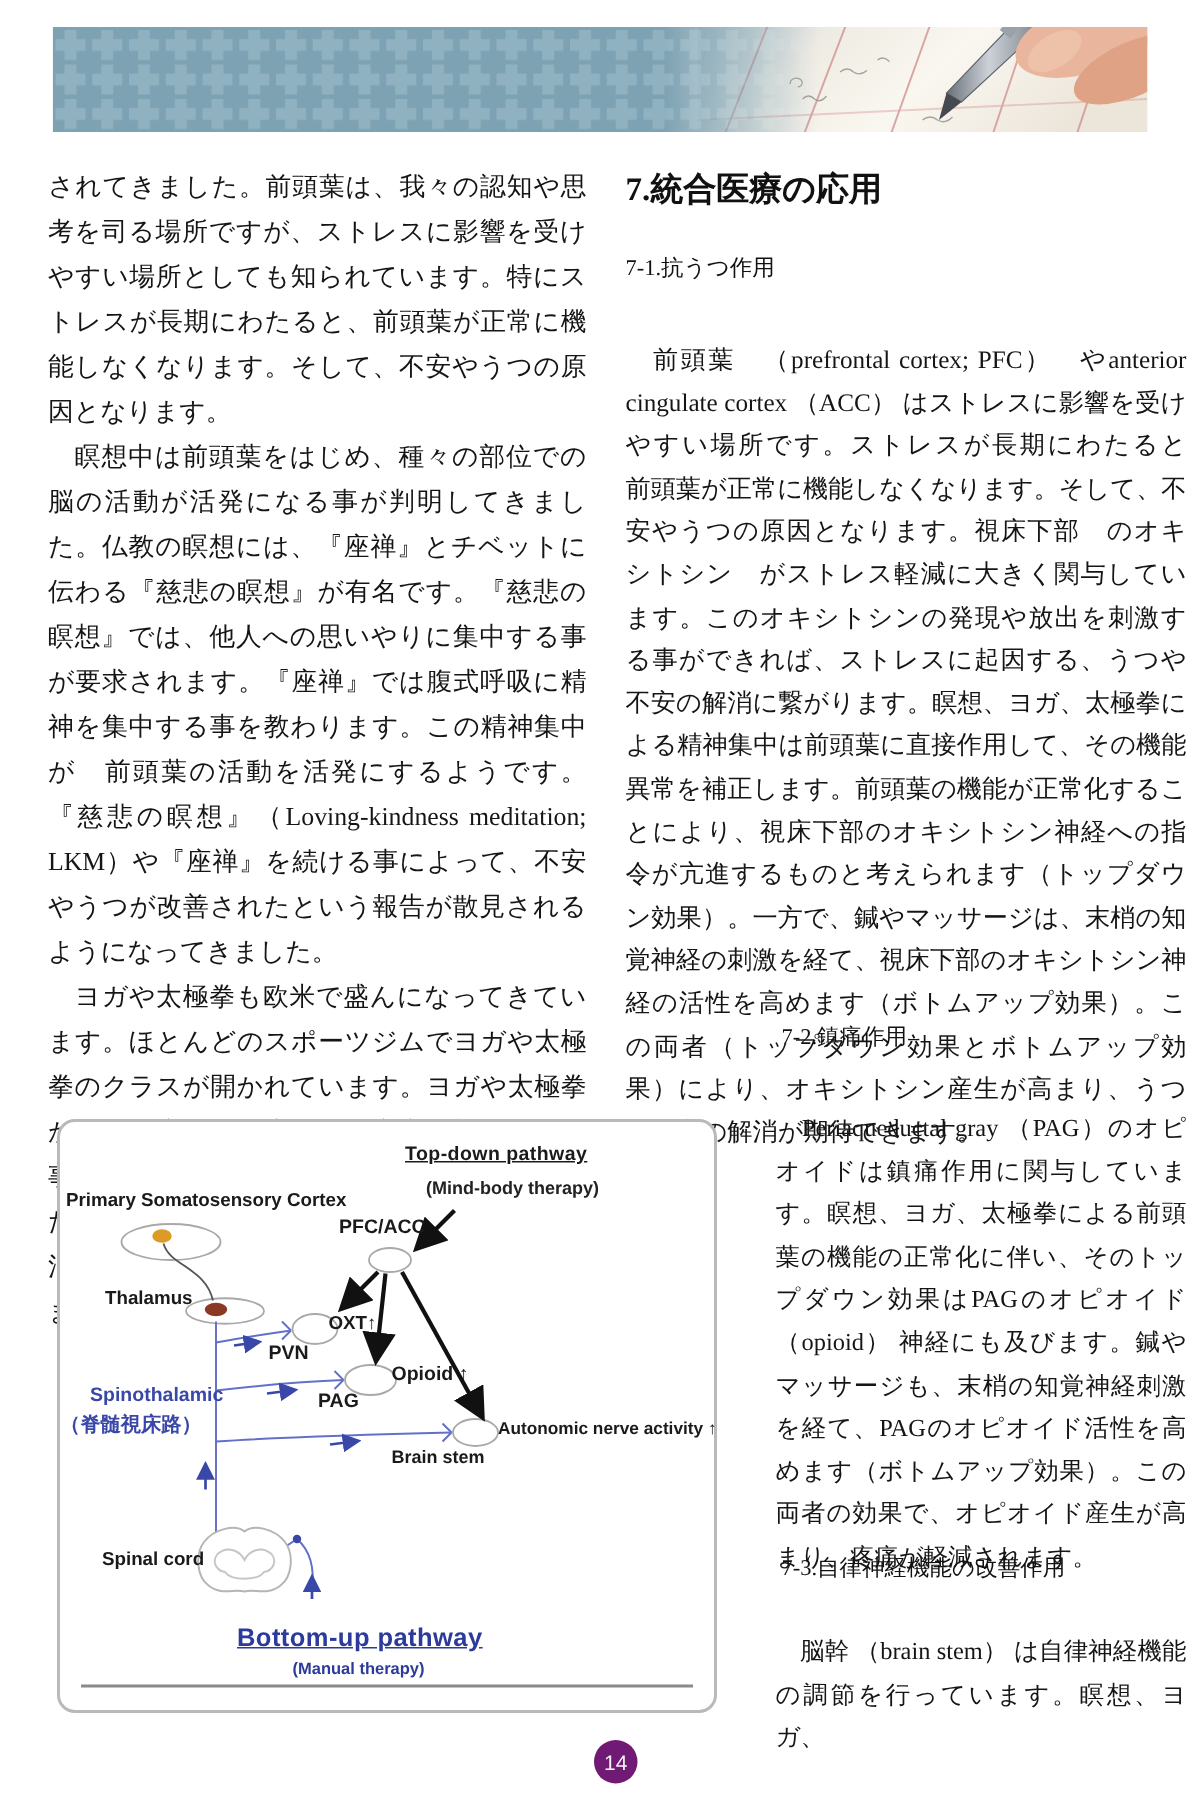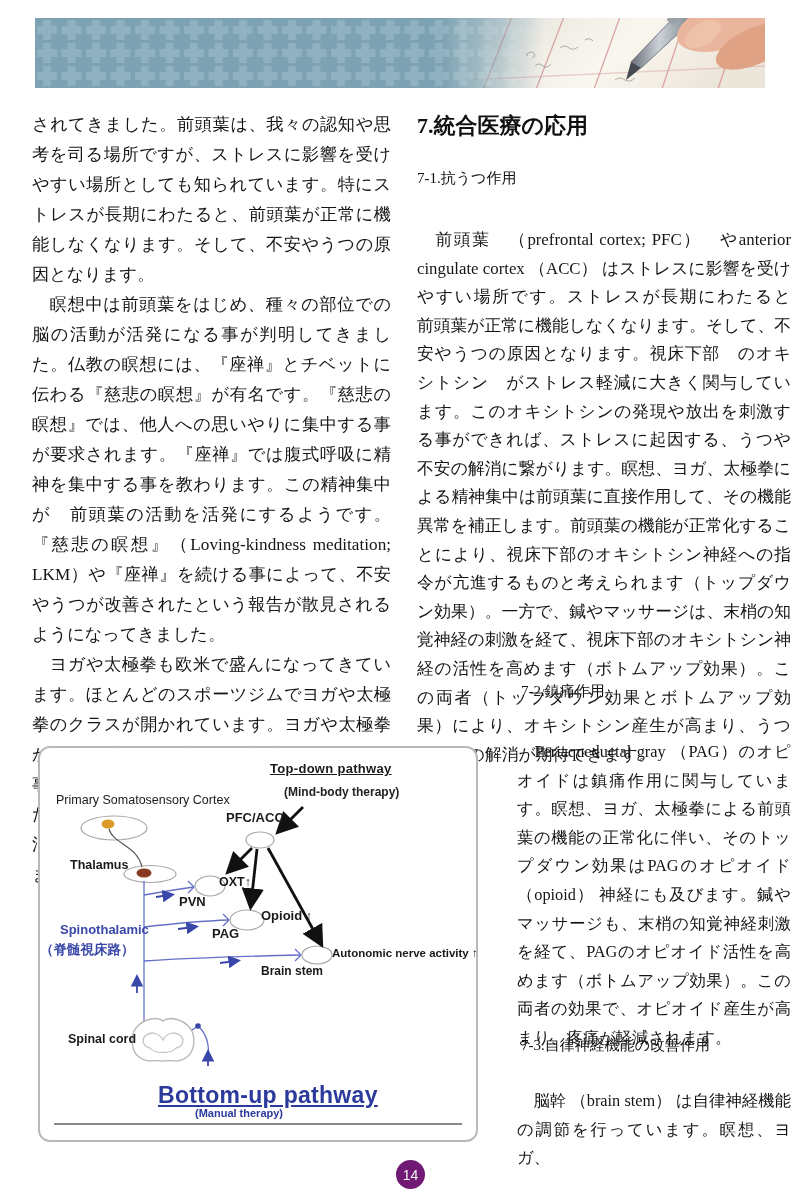--- a/index.html
+++ b/index.html
@@ -33,33 +33,33 @@
   .pn2{left:517px;top:1087px;}
 
   
   .diagram{
     position:absolute;left:38px;top:746px;width:440px;height:396px;
     border:2px solid #b9b9b9;border-radius:12px;background:#fff;box-sizing:border-box;
   }
   .dg-label{position:absolute;font-family:"Liberation Sans","DejaVu Sans",sans-serif;color:#1a1a1a;white-space:nowrap;}
   .dg-top-title{left:230px;top:13px;font-size:13px;font-weight:bold;text-decoration:underline;letter-spacing:.3px;}
   .dg-top-sub{left:244px;top:37px;font-size:12px;font-weight:bold;color:#222;}
-  .dg-psc{left:16px;top:45px;font-size:12.5px;font-weight:normal;}
+  .dg-psc{left:4px;top:45px;font-size:12.5px;font-weight:bold;}
   .dg-thalamus{left:30px;top:110px;font-size:12.5px;font-weight:bold;}
   .dg-pfc{left:186px;top:62px;font-size:13px;font-weight:bold;}
   .dg-oxt{left:179px;top:127px;font-size:12.5px;font-weight:bold;}
   .dg-pvn{left:139px;top:146px;font-size:13px;font-weight:bold;}
   .dg-opioid{left:221px;top:160px;font-size:13px;font-weight:bold;}
   .dg-pag{left:172px;top:178px;font-size:13px;font-weight:bold;}
   .dg-auto{left:292px;top:199px;font-size:11.5px;font-weight:bold;}
   .dg-brainstem{left:221px;top:216px;font-size:12px;font-weight:bold;}
   .dg-spino-en{left:20px;top:174px;font-size:13px;font-weight:bold;color:#3948a8;}
   .dg-spino-ja{left:0px;top:193px;font-size:13.5px;font-weight:bold;color:#3948a8;}
   .dg-spinal{left:28px;top:284px;font-size:12.5px;font-weight:bold;}
-  .dg-bottom-title{left:118px;top:334px;font-size:23px;font-weight:bold;text-decoration:underline;color:#2b3a9b;letter-spacing:.3px;}
+  .dg-bottom-title{left:118px;top:334px;font-size:17px;font-weight:bold;text-decoration:underline;color:#2b3a9b;letter-spacing:.3px;}
   .dg-bottom-sub{left:155px;top:359px;font-size:11px;font-weight:bold;color:#2b3a9b;}
   .dg-svg{position:absolute;left:0;top:0;}
 
   
   .page-num{
     position:absolute;left:396px;top:1160px;width:29px;height:29px;border-radius:50%;
     background:#701a75;color:#f4f4f4;font-size:14px;font-family:"Liberation Sans","DejaVu Sans",sans-serif;
     display:flex;align-items:center;justify-content:center;
   }
 </style>

